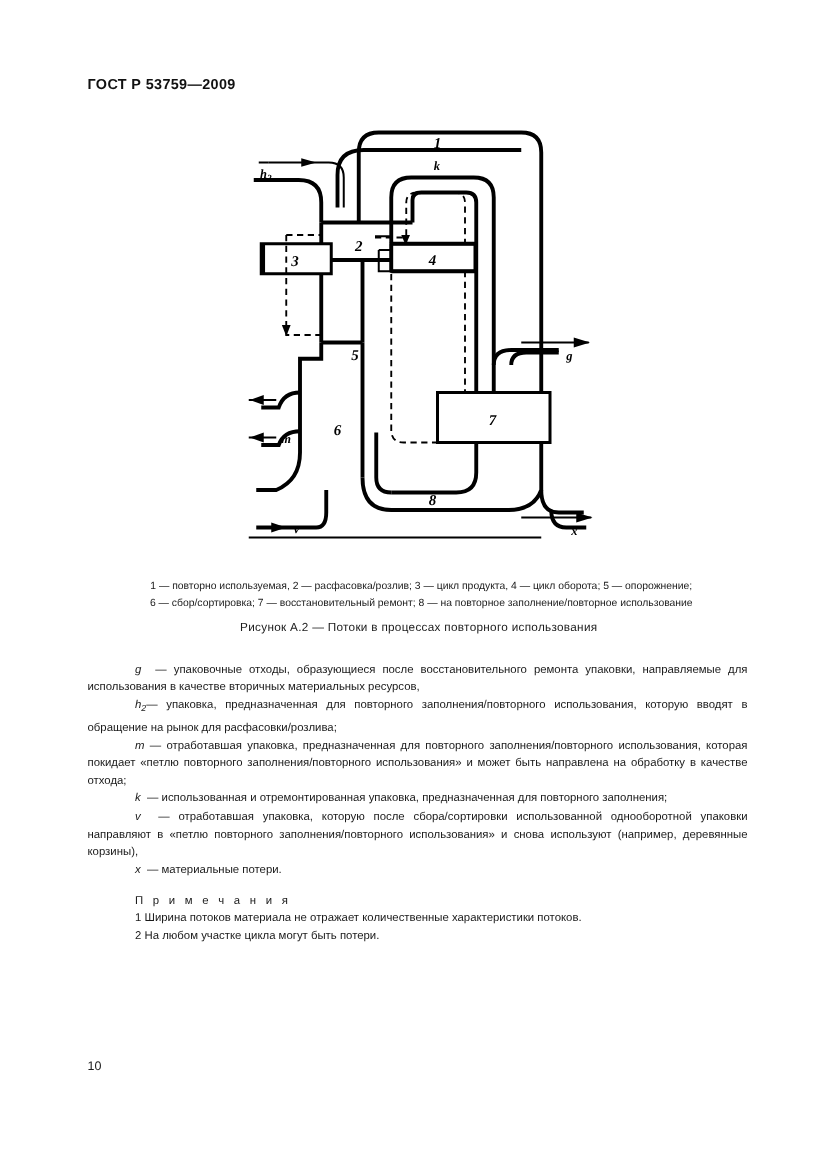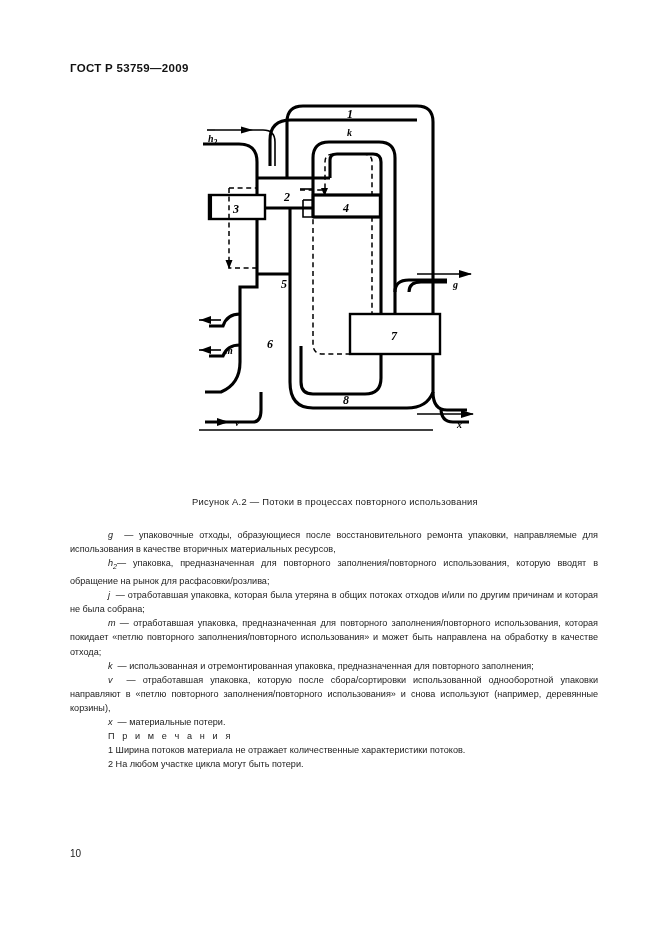--- a/index.html
+++ b/index.html
@@ -94,20 +94,21 @@
   .sym {
     font-style: italic;
   }
   .sym sub {
     font-size: 7px;
     font-style: italic;
   }
 
   .notes-title {
     margin-left: 38px;
+    margin-top: 11px;
     letter-spacing: 2.6px;
     font-size: 9.1px;
   }
   .note {
     margin: 0;
     text-indent: 38px;
     text-align: justify;
   }
 
   
@@ -228,31 +229,34 @@
       <path class="sl-thin" d="M 222,322 L 278,322"></path>
       <path d="M 266,318 L 279,322 L 266,326 Z" fill="#000"></path>
       <text class="lbl-sm" x="262" y="336">x</text>
 
       <text class="lbl" x="152" y="26">1</text>
       <text class="lbl-sm" x="152" y="44">k</text>
 
     </svg>
   </div>
 
+  <div class="fig-key">
+    <div>1 — повторно используемая, 2 — расфасовка/розлив; 3 — цикл продукта, 4 — цикл оборота; 5 — опорожнение;</div>
+    <div>6 — сбор/сортировка; 7 — восстановительный ремонт; 8 — на повторное заполнение/повторное использование</div>
+  </div>
 
   <div class="fig-caption">Рисунок А.2 — Потоки в процессах повторного использования</div>
 
   <div class="body-block">
 
 
     <p class="para"><span class="sym">g</span>&nbsp;&nbsp;<span>— упаковочные отходы, образующиеся после восстановительного ремонта упаковки, направляемые для использования в качестве вторичных материальных ресурсов,</span></p>
 
     <p class="para"><span class="sym"><span>h</span><sub>2</sub></span><span>— упаковка, предназначенная для повторного заполнения/повторного использования, которую вводят в обращение на рынок для расфасовки/розлива;</span></p>
 
-    <p class="para"><span class="sym">j</span>&nbsp;&nbsp;<span>— отработавшая упаковка, которая была утеряна в общих потоках отходов и/или по другим причинам и которая не была собрана;</span></p>
 
     <p class="para"><span class="sym">m</span>&nbsp;<span>— отработавшая упаковка, предназначенная для повторного заполнения/повторного использования, которая покидает «петлю повторного заполнения/повторного использования» и может быть направлена на обработку в качестве отхода;</span></p>
 
     <p class="para"><span class="sym">k</span>&nbsp;&nbsp;<span>— использованная и отремонтированная упаковка, предназначенная для повторного заполнения;</span></p>
 
     <p class="para"><span class="sym">v</span>&nbsp;&nbsp;<span>— отработавшая упаковка, которую после сбора/сортировки использованной однооборотной упаковки направляют в «петлю повторного заполнения/повторного использования» и снова используют (например, деревянные корзины),</span></p>
 
     <p class="para"><span class="sym">x</span>&nbsp;&nbsp;<span>— материальные потери.</span></p>
 
     <div class="notes-title">П р и м е ч а н и я</div>

